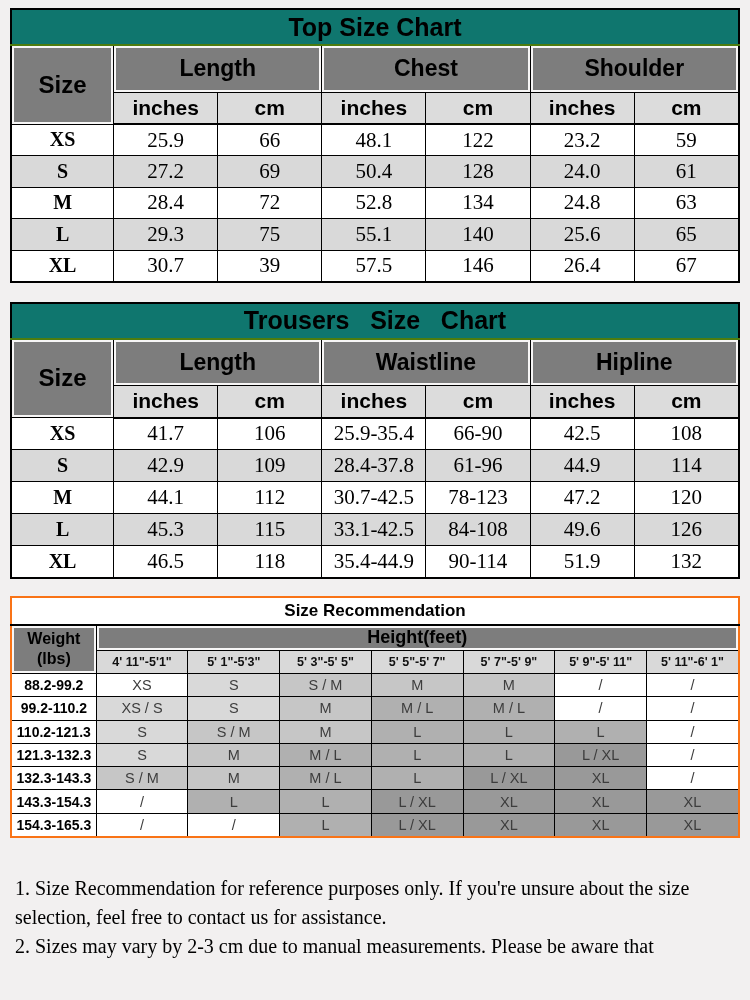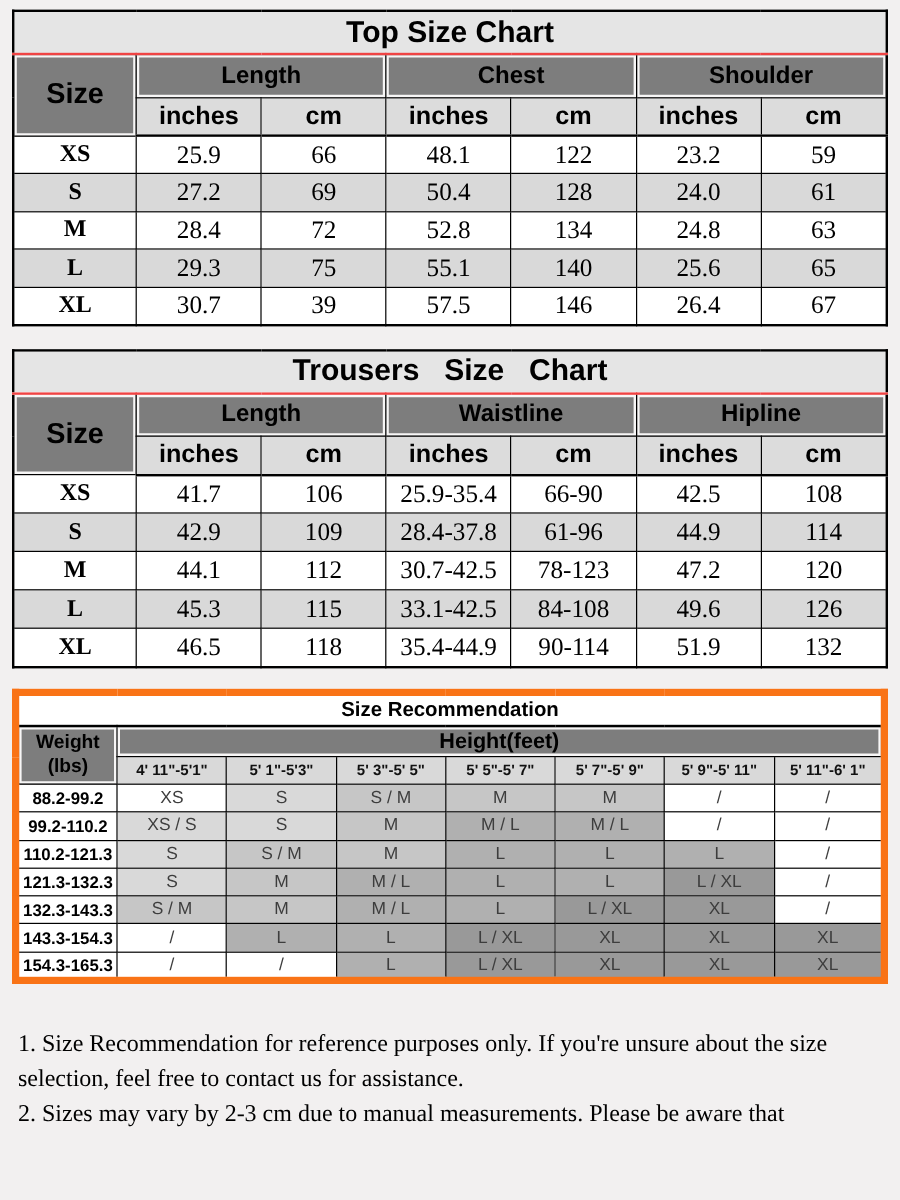--- a/index.html
+++ b/index.html
@@ -12,44 +12,44 @@
 
   
   table { border-collapse:collapse; table-layout:fixed; background:#fff; }
   td { text-align:center; vertical-align:middle; padding:0; overflow:hidden; }
 
   
   .chart-table { width:730px; border:2px solid #000; }
   .chart-table td { border:1px solid #000; }
   .chart-table .t-title {
     height:36px; font-weight:bold; font-size:25px; color:#000;
-    background:#e5e5e5; border-bottom:2px solid #ef4444;
+    background:#0f766e; border-bottom:2px solid #4d7c0f;
   }
   .trousers .t-title { word-spacing:0.55em; }
   .hdr-dark {
     background:#7d7d7d; color:#000; font-weight:bold;
     box-shadow: inset 0 0 0 2px #f7f6f6;
   }
   .chart-table .size-hdr { font-size:24px; }
-  .chart-table .grp { height:36px; font-size:20px; }
+  .chart-table .grp { height:47px; font-size:23px; }
   .chart-table .unit {
     height:32px; background:#dcdcdc; font-weight:bold; font-size:21px;
     border-bottom:2px solid #000;
   }
   .chart-table tbody tr { height:31.5px; }
   .trousers tbody tr { height:32px; }
   .chart-table tbody tr:nth-child(even) { background:#d9d9d9; }
   .chart-table tbody td {
     font-family:"Liberation Serif", serif; font-size:21px; color:#000;
   }
   .chart-table tbody td.size-cell { font-weight:bold; font-size:20px; }
   .gap20 { height:19px; } .gap18 { height:17px; }
 
   
-  .rec-table { width:730px; border:6px solid #f97316; }
+  .rec-table { width:730px; border:2px solid #f97316; }
   .rec-table td { border:1px solid #000; }
   .rec-table .r-title {
     height:28px; background:#fff; font-weight:bold; font-size:17px;
     border-bottom:2px solid #000; color:#000;
   }
   .rec-table .weight-hdr { font-size:16px; line-height:1.25; }
   .rec-table .height-hdr { height:26px; font-size:18px; }
   .rec-table .range-hdr {
     height:23px; background:#d9d9d9; font-weight:bold; font-size:12.5px; color:#111;
   }

